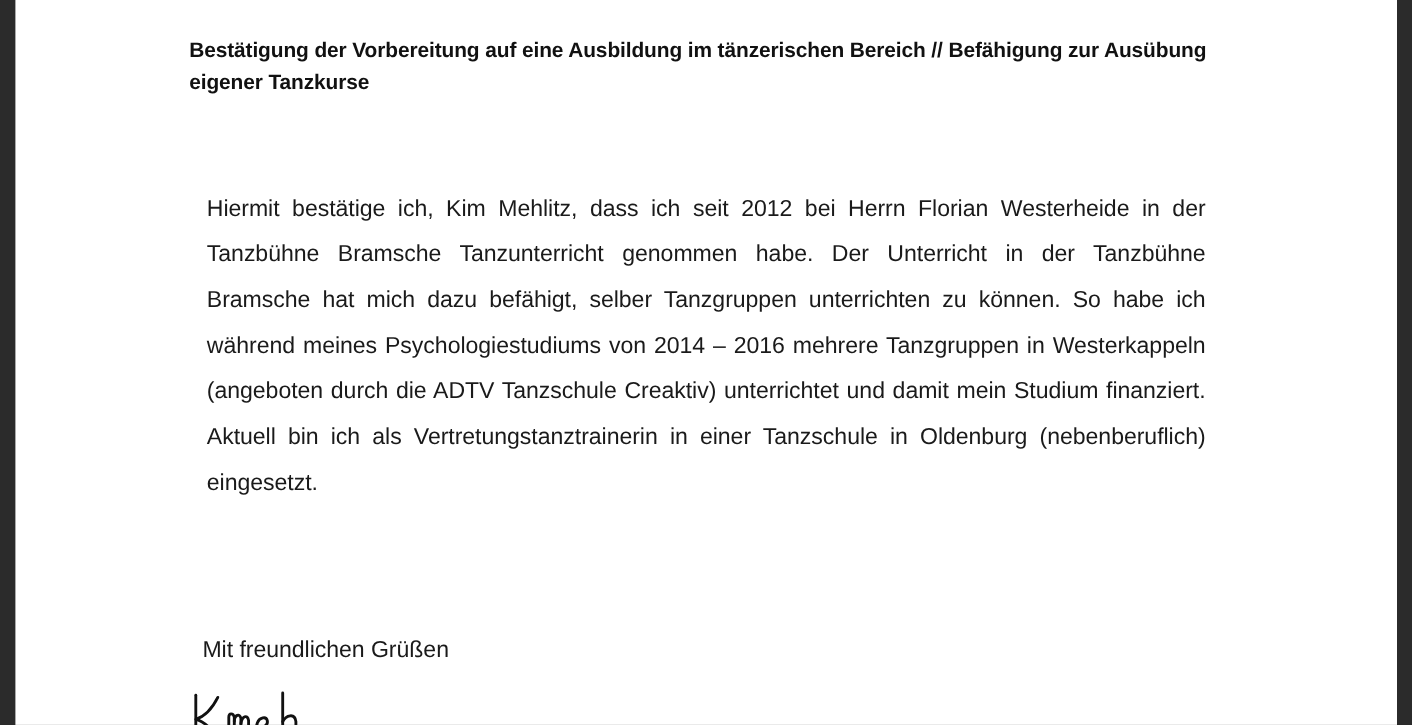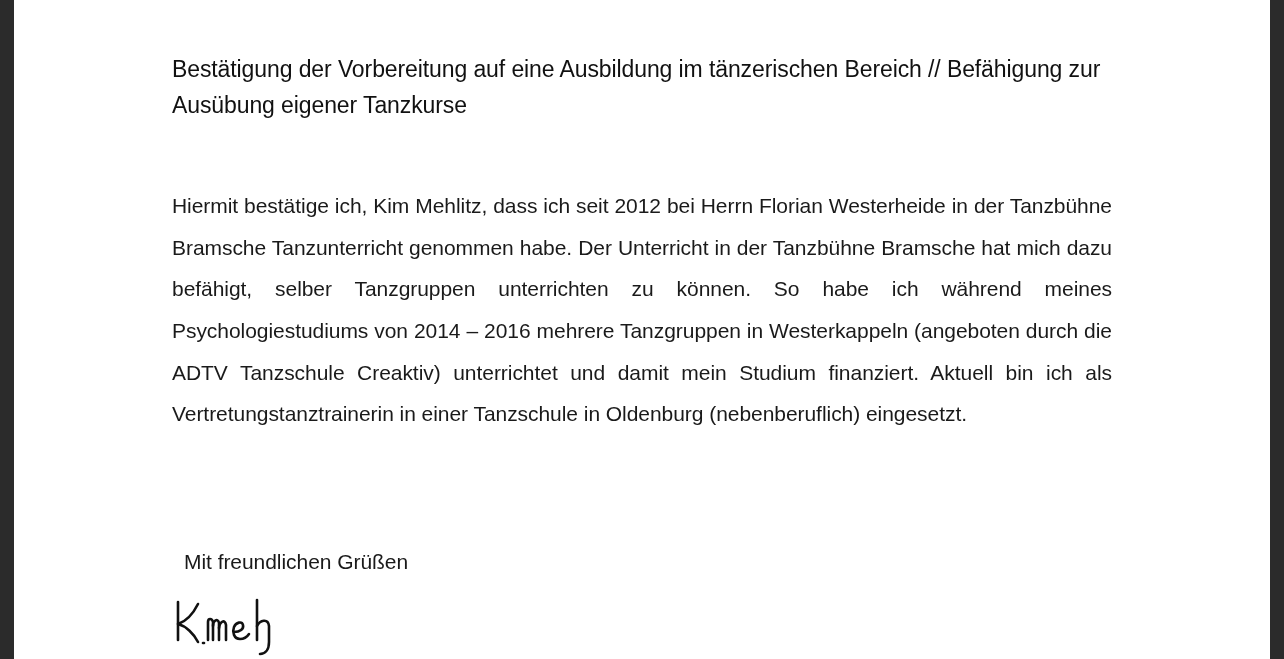--- a/index.html
+++ b/index.html
@@ -20,36 +20,36 @@
     width: 1256px;
     height: 659px;
     background: #ffffff;
   }
   .page-inner {
     padding: 0 158px 0 158px;
     box-sizing: border-box;
     width: 100%;
   }
   .doc-title {
-    font-size: 23px;
-    font-weight: normal;
+    font-size: 19px;
+    font-weight: bold;
     color: #111111;
     line-height: 1.55;
     margin: 0;
-    padding-top: 52px;
+    padding-top: 32px;
     letter-spacing: -0.1px;
     max-width: 972px;
   }
   .doc-body {
     font-size: 21px;
     color: #1a1a1a;
     line-height: 1.98;
     text-align: justify;
     text-justify: inter-word;
-    margin: 0;
+    margin: 16px;
     padding-top: 62px;
     max-width: 968px;
     letter-spacing: -0.05px;
   }
   .doc-closing {
     font-size: 21px;
     color: #1a1a1a;
     line-height: 1.6;
     margin: 12px;
     padding-top: 98px;

